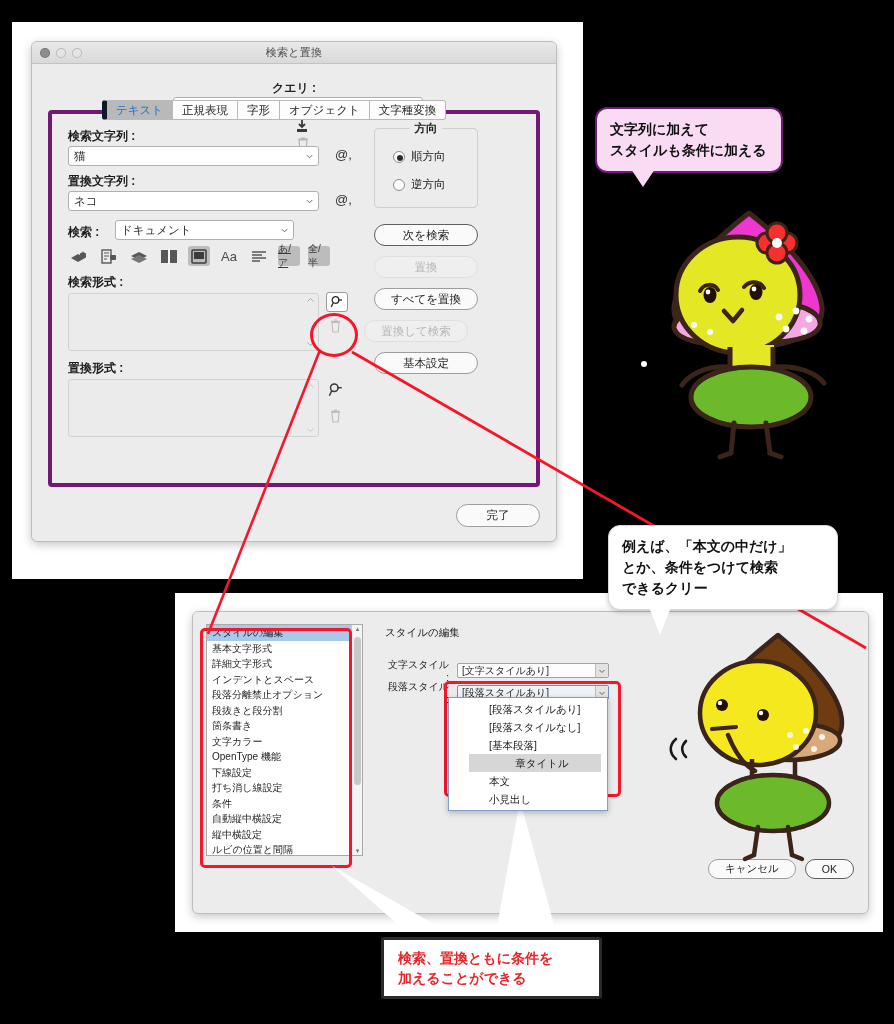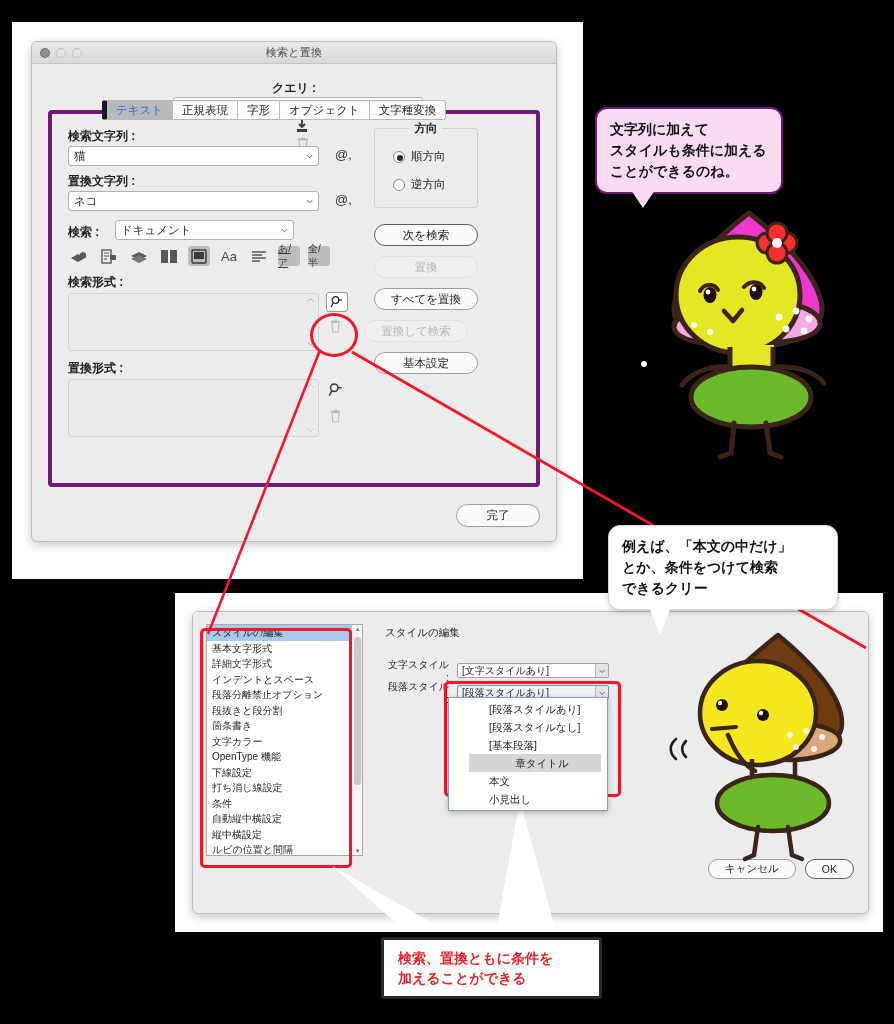--- a/index.html
+++ b/index.html
@@ -609,21 +609,20 @@
   <div class="red-rect" style="left:444px; top:681px; width:177px; height:116px;"></div>
 
   <svg class="overlay">
     <polygon points="332,866 406,932 448,932" fill="#ffffff"></polygon>
     <polygon points="520,800 496,932 556,932" fill="#ffffff"></polygon>
   </svg>
 
   <div class="bubble" id="bubble-pink">
     <div>文字列に加えて</div>
     <div>スタイルも条件に加える</div>
-    <div>ことができるのね。</div>
     <div class="tail"></div>
   </div>
 
   <div class="bubble" id="bubble-white">
     <div>例えば、「本文の中だけ」</div>
     <div>とか、条件をつけて検索</div>
     <div>できるクリー</div>
     <div class="tail"></div>
   </div>
 

